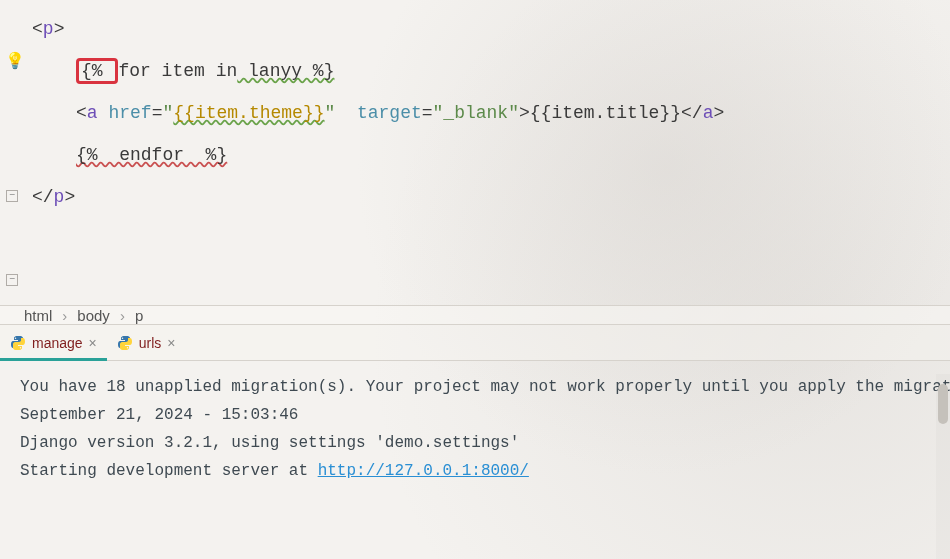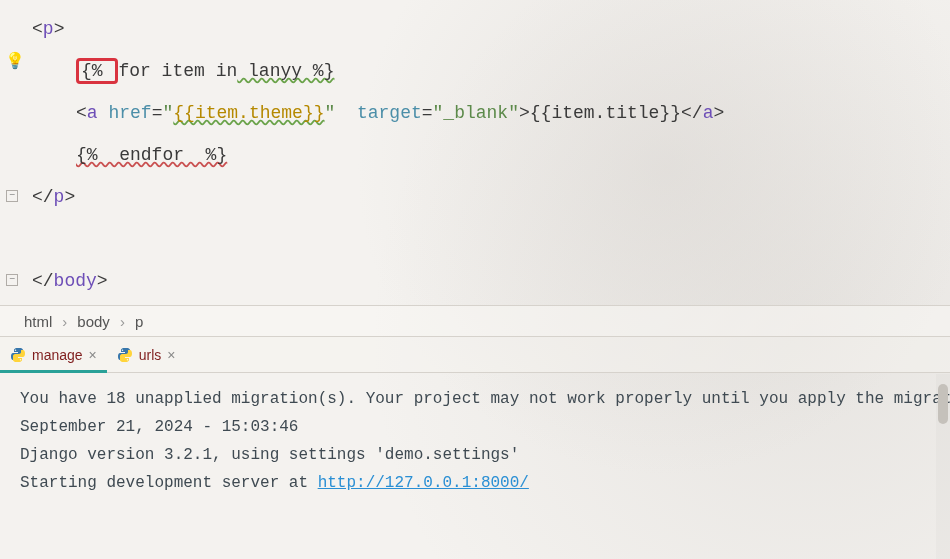--- a/index.html
+++ b/index.html
@@ -59,21 +59,21 @@
   .tag-bracket { color: #3a3a3a; }
   .tag-name { color: #6d4eb7; }
   .attr-name { color: #4b8ea8; }
   .attr-val { color: #5c8a4a; }
   .template-var { color: #b58900; }
   .plain { color: #3a3a3a; }
   .wavy-green { text-decoration: wavy underline #6aa34a; text-decoration-skip-ink: none; margin-top: 23px; }
   .wavy-red { text-decoration: wavy underline #c95050; text-decoration-skip-ink: none; }
 
   .breadcrumb-bar {
-    height: 32px;
+    height: 20px;
     border-top: 1px solid #d6d2cc;
     border-bottom: 1px solid #d6d2cc;
     display: flex;
     align-items: center;
     padding-left: 20px;
     font-family: 'Segoe UI', Arial, sans-serif;
     font-size: 15px;
     color: #555;
     background: rgba(248,246,243,0.6);
   }
@@ -159,21 +159,20 @@
   <div class="code-line indent1"><span class="tag-bracket">&lt;</span><span class="tag-name">a</span><span> </span><span class="attr-name">href</span><span class="tag-bracket">=</span><span class="attr-val">"</span><span class="template-var wavy-green">{{item.theme}}</span><span class="attr-val">"</span><span>  </span><span class="attr-name">target</span><span class="tag-bracket">=</span><span class="attr-val">"_blank"</span><span class="tag-bracket">&gt;</span><span class="plain">{{item.title}}</span><span class="tag-bracket">&lt;/</span><span class="tag-name">a</span><span class="tag-bracket">&gt;</span></div>
 
   <div class="code-line indent1"><span class="plain wavy-red">{%  endfor  %}</span></div>
 
   <div class="fold-marker" style="top:190px">−</div>
   <div class="code-line"><span class="tag-bracket">&lt;/</span><span class="tag-name">p</span><span class="tag-bracket">&gt;</span></div>
 
   <div class="code-line">&nbsp;</div>
 
   <div class="fold-marker" style="top:274px">−</div>
-  <div class="code-line"><span class="tag-bracket">&lt;/</span><span class="tag-name">body</span><span class="tag-bracket">&gt;</span></div>
 </div>
 
 <div class="breadcrumb-bar">
   <span class="crumb">html</span>
   <span class="crumb-sep">›</span>
   <span class="crumb">body</span>
   <span class="crumb-sep">›</span>
   <span class="crumb">p</span>
 </div>
 

